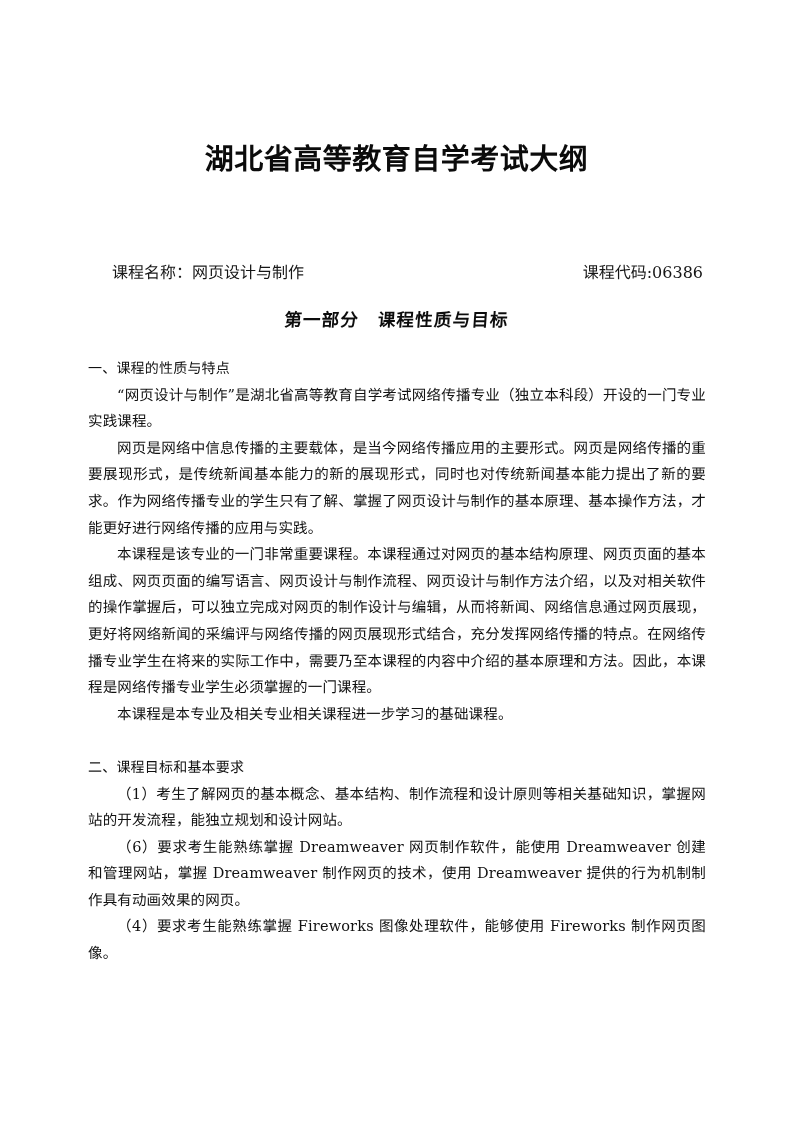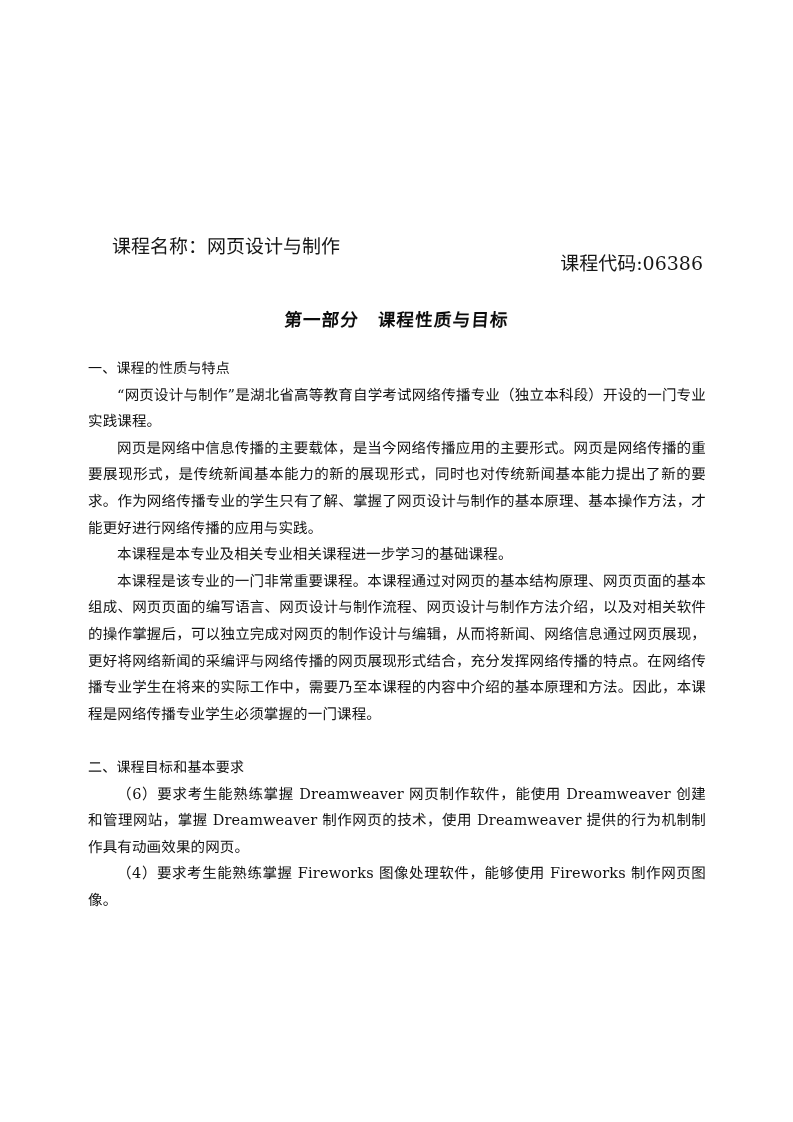--- a/index.html
+++ b/index.html
@@ -38,26 +38,26 @@
     line-height: 40px;
     letter-spacing: 0.5px;
     color: #0b0b0b;
     white-space: nowrap;
   }
 
   
   .course-meta {
     position: absolute;
     left: 88px;
-    top: 216px;
+    top: 226px;
     width: 617px;
     display: flex;
     justify-content: space-between;
-    align-items: center;
-    font-size: 19px;
+    align-items: flex-end;
+    font-size: 16px;
     line-height: 24px;
     color: #161616;
   }
   .course-meta .meta-left {
     padding-left: 24px;
     white-space: nowrap;
   }
   .course-meta .meta-right {
     white-space: nowrap;
     padding-right: 2px;
@@ -106,45 +106,47 @@
   }
   p.indent-2 { text-indent: 2em; }
   p.indent-24 { text-indent: 2.4em; }
   .gap-line { height: 26.6px; }
 </style>
 </head>
 <body>
 
 <div class="page">
 
+  <h1 class="doc-title">湖北省高等教育自学考试大纲</h1>
 
   <div class="course-meta">
     <span class="meta-left">课程名称：网页设计与制作</span>
     <span class="meta-right">课程代码:06386</span>
   </div>
 
   <div class="part-heading">第一部分　课程性质与目标</div>
 
   <div class="body-flow">
 
     <div class="sec-heading">一、课程的性质与特点</div>
 
     <p class="para indent-2">“网页设计与制作”是湖北省高等教育自学考试网络传播专业（独立本科段）开设的一门专业实践课程。</p>
 
     <p class="para indent-2">网页是网络中信息传播的主要载体，是当今网络传播应用的主要形式。网页是网络传播的重要展现形式，是传统新闻基本能力的新的展现形式，同时也对传统新闻基本能力提出了新的要求。作为网络传播专业的学生只有了解、掌握了网页设计与制作的基本原理、基本操作方法，才能更好进行网络传播的应用与实践。</p>
 
+    <p class="para indent-2">本课程是该专业的一门非常重要课程。本课程通过对网页的基本结构原理、网页页面的基本组成、网页页面的编写语言、网页设计与制作流程、网页设计与制作方法介绍，以及对相关软件的操作掌握后，可以独立完成对网页的制作设计与编辑，从而将新闻、网络信息通过网页展现，更好将网络新闻的采编评与网络传播的网页展现形式结合，充分发挥网络传播的特点。在网络传播专业学生在将来的实际工作中，需要乃至本课程的内容中介绍的基本原理和方法。因此，本课程是网络传播专业学生必须掌握的一门课程。</p>
+
     <p class="para indent-2">本课程是本专业及相关专业相关课程进一步学习的基础课程。</p>
-
-    <p class="para indent-2">本课程是该专业的一门非常重要课程。本课程通过对网页的基本结构原理、网页页面的基本组成、网页页面的编写语言、网页设计与制作流程、网页设计与制作方法介绍，以及对相关软件的操作掌握后，可以独立完成对网页的制作设计与编辑，从而将新闻、网络信息通过网页展现，更好将网络新闻的采编评与网络传播的网页展现形式结合，充分发挥网络传播的特点。在网络传播专业学生在将来的实际工作中，需要乃至本课程的内容中介绍的基本原理和方法。因此，本课程是网络传播专业学生必须掌握的一门课程。</p>
 
     <div class="gap-line"></div>
 
     <div class="sec-heading">二、课程目标和基本要求</div>
 
 
+    <p class="para indent-2">（1）考生了解网页的基本概念、基本结构、制作流程和设计原则等相关基础知识，掌握网站的开发流程，能独立规划和设计网站。</p>
 
     <p class="para indent-2">（6）要求考生能熟练掌握 Dreamweaver 网页制作软件，能使用 Dreamweaver 创建和管理网站，掌握 Dreamweaver 制作网页的技术，使用 Dreamweaver 提供的行为机制制作具有动画效果的网页。</p>
 
 
     <p class="para indent-2">（4）要求考生能熟练掌握 Fireworks 图像处理软件，能够使用 Fireworks 制作网页图像。</p>
 
   </div>
 </div>
 
 </body></html>

